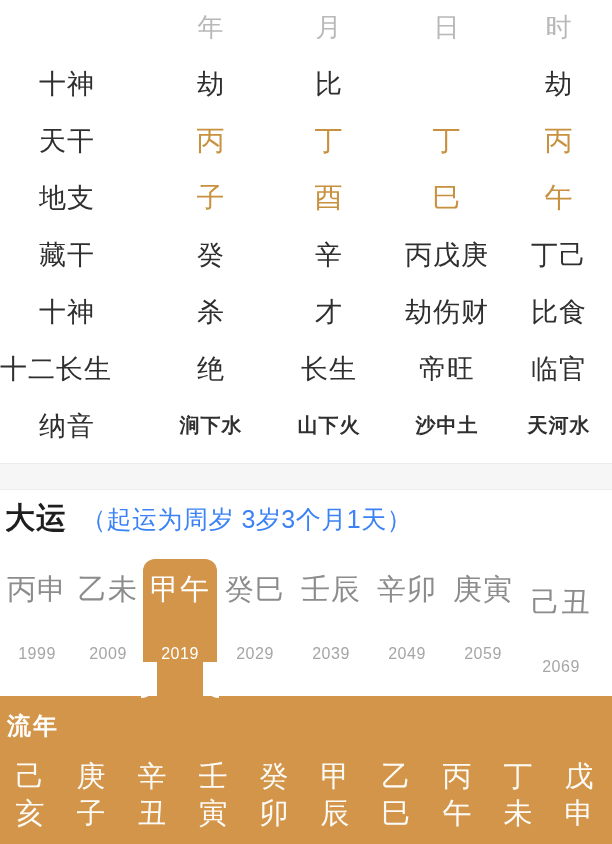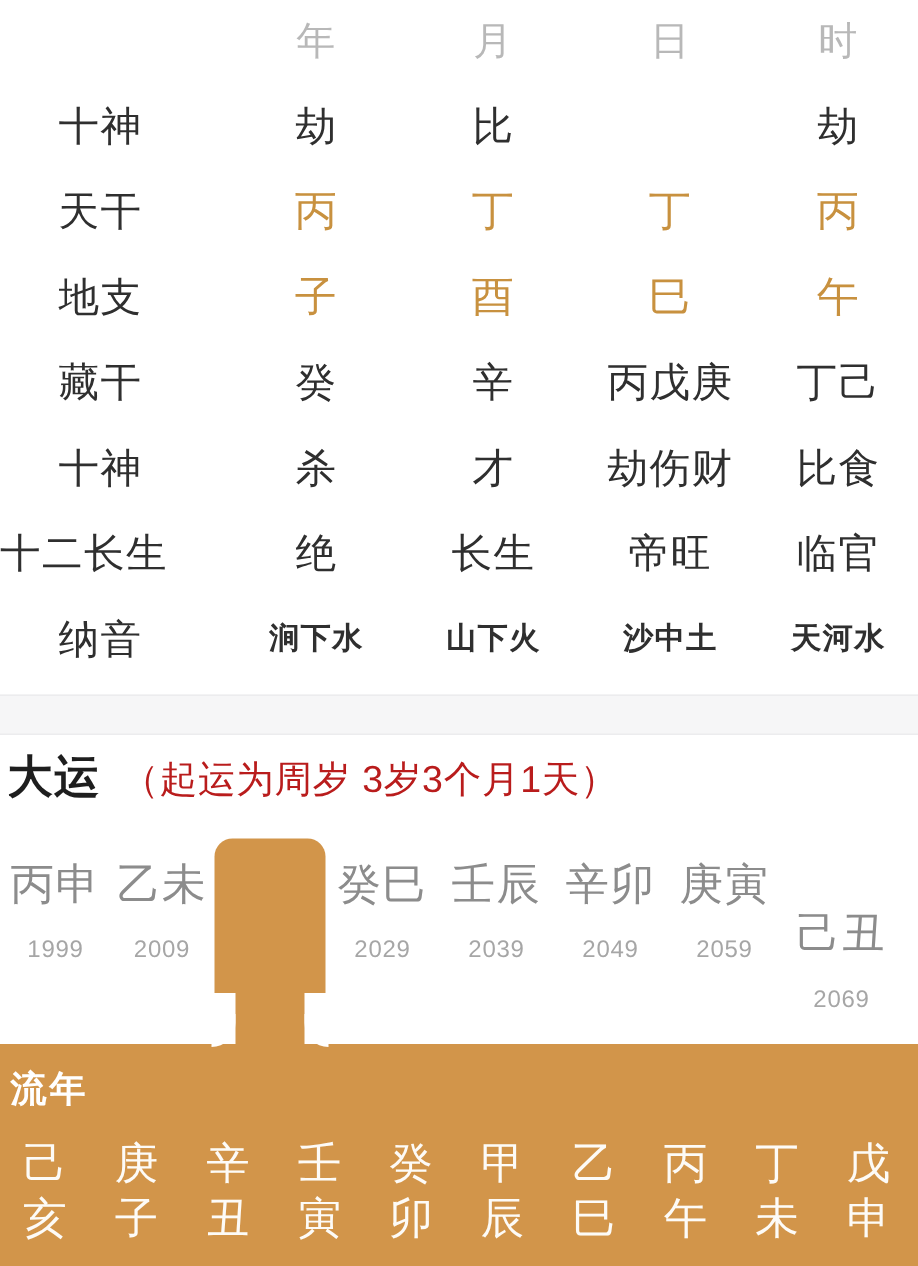--- a/index.html
+++ b/index.html
@@ -33,26 +33,26 @@
   .nayin { font-size:20px;font-weight:bold; }
 
   .section-gap {
     position:absolute; left:0; top:463px; width:612px; height:27px;
     background:#f6f6f7; border-top:1px solid #ececee; border-bottom:1px solid #ececee;
   }
 
   
   .dayun-head { position:absolute; left:0; top:498px; width:607px; display:flex; align-items:baseline; }
   .dayun-title { margin-left:5px; font-size:30px; font-weight:bold; color:#1e1e1e; letter-spacing:1px; }
-  .dayun-sub { margin-left:14px; font-size:25px; color:#b91c1c; letter-spacing:0.5px; }
+  .dayun-sub { margin-left:14px; font-size:25px; color:#3b82f6; letter-spacing:0.5px; }
 
   .dayun-row { position:absolute; left:0; top:566px; width:612px; height:110px; }
   .dy-item {
     position:absolute; top:0; width:74px; height:110px;
-    display:flex; flex-direction:column; align-items:center; justify-content:flex-start;
+    display:flex; flex-direction:column; align-items:center; justify-content:flex-start;gap:20px;
   }
   .dy-gz { margin-top:4px; font-size:29px; color:#8c8c8c; letter-spacing:1px; white-space:nowrap; }
   .dy-yr { margin-top:15px; font-size:16px; color:#a6a6a6; letter-spacing:0.5px; }
 
   .dy-item.sel { z-index:4; }
   .dy-item.sel .dy-gz { color:#ffffff; }
   .dy-item.sel .dy-yr { color:#ffffff; }
 
   
   .dy-card {
@@ -172,20 +172,24 @@
 
   <div class="dayun-row" id="dayun-row">
       <div class="dy-item" style="left: 0px;">
         <div class="dy-gz">丙申</div>
         <div class="dy-yr">1999</div>
       </div>
       <div class="dy-item" style="left: 71px;">
         <div class="dy-gz">乙未</div>
         <div class="dy-yr">2009</div>
       </div>
+      <div class="dy-item sel" style="left: 143px;">
+        <div class="dy-gz">甲午</div>
+        <div class="dy-yr">2019</div>
+      </div>
       <div class="dy-item" style="left: 218px;">
         <div class="dy-gz">癸巳</div>
         <div class="dy-yr">2029</div>
       </div>
       <div class="dy-item" style="left: 294px;">
         <div class="dy-gz">壬辰</div>
         <div class="dy-yr">2039</div>
       </div>
       <div class="dy-item" style="left: 370px;">
         <div class="dy-gz">辛卯</div>

